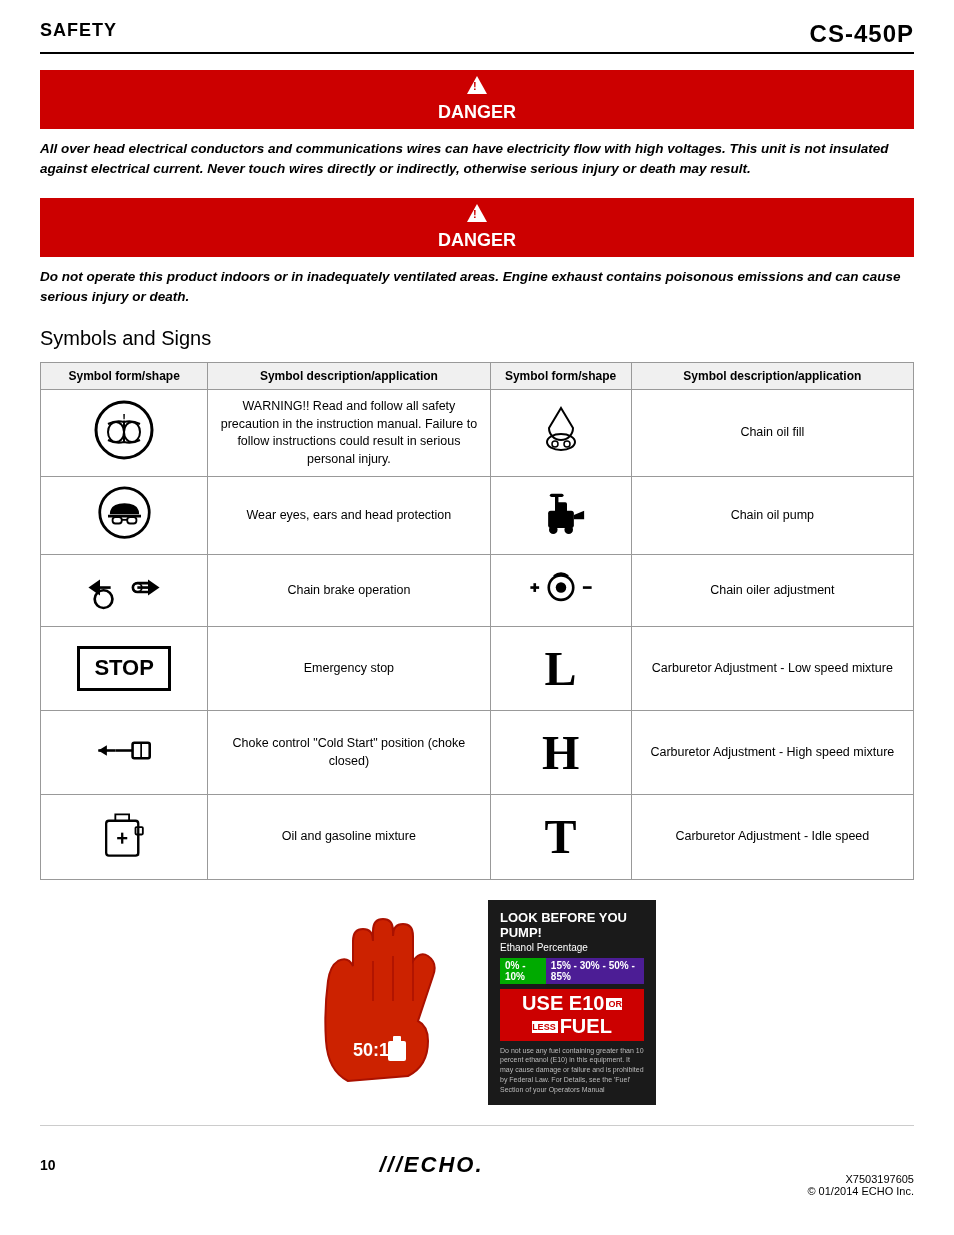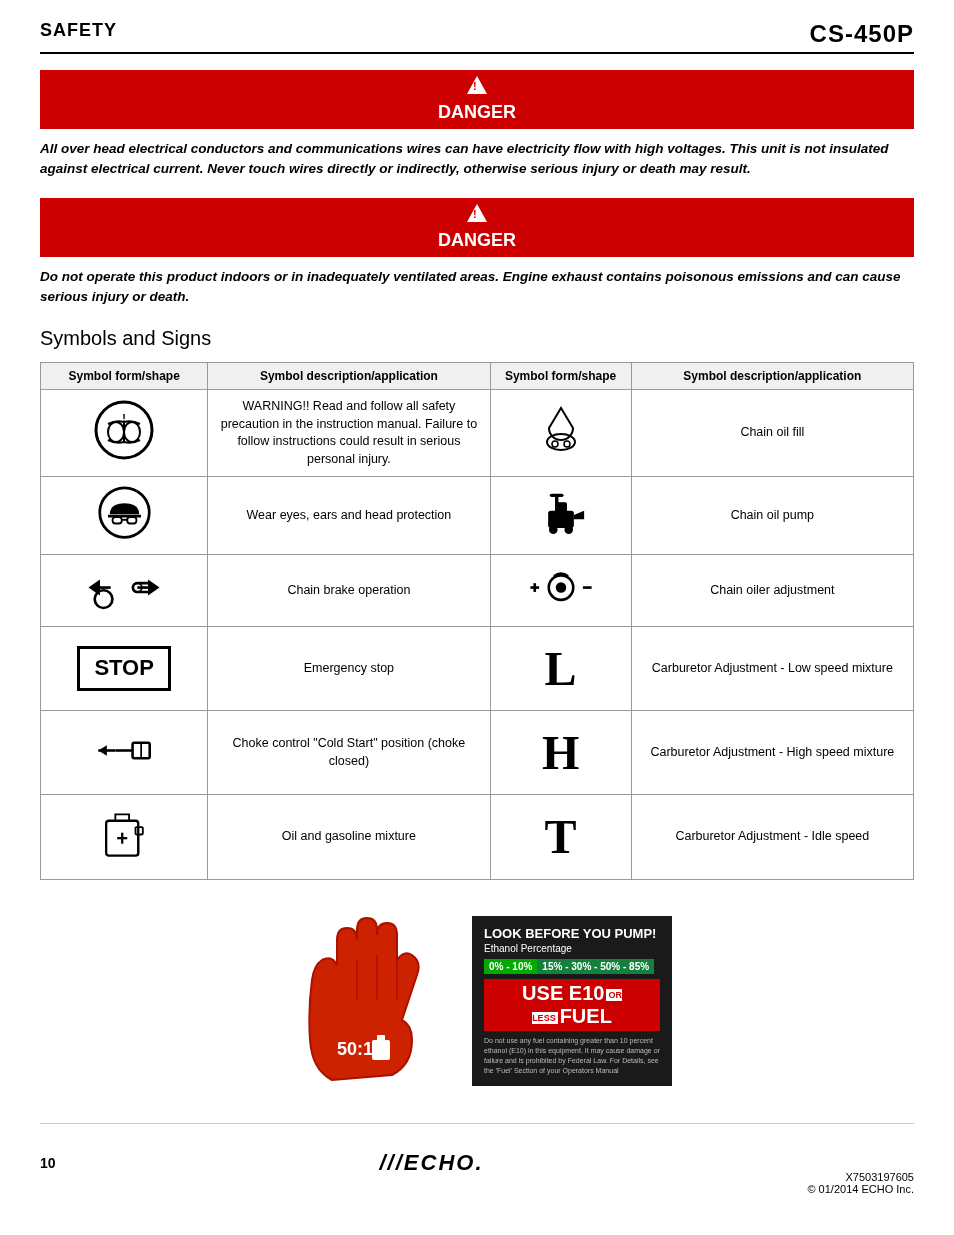--- a/index.html
+++ b/index.html
@@ -339,26 +339,26 @@
         <line x1="95" y1="55" x2="95" y2="100" stroke="#aa1100" stroke-width="1.5"></line>
         <line x1="115" y1="60" x2="115" y2="100" stroke="#aa1100" stroke-width="1.5"></line>
 
         <text x="55" y="155" font-size="18" font-weight="bold" fill="white" font-family="Arial">50:1</text>
 
         <rect x="90" y="140" width="18" height="20" rx="2" fill="white"></rect>
         <rect x="95" y="135" width="8" height="8" rx="1" fill="white"></rect>
       </svg>
     </div>
 
-    <div style="background:#1a1a1a; color:white; padding:10px 12px; width:200px; font-family:Arial;">
+    <div style="background:#1a1a1a; color:white; padding:10px 12px; width:168px; font-family:Arial;">
       <div style="font-size:13px; font-weight:bold; text-transform:uppercase; margin-bottom:2px;">LOOK BEFORE YOU PUMP!</div>
       <div style="font-size:10px; margin-bottom:5px;">Ethanol Percentage</div>
       <div style="display:flex; margin-bottom:5px; font-size:10px; font-weight:bold;">
         <span style="background:#00aa00; color:white; padding:2px 5px;">0% - 10%</span>
-        <span style="background:#15803d; color:white; padding:2px 5px;">15% - 30% - 50% - 85%</span>
+        <span style="background:#4c1d95; color:white; padding:2px 5px;">15% - 30% - 50% - 85%</span>
       </div>
       <div style="background:#cc0000; color:white; font-size:20px; font-weight:bold; text-align:center; padding:3px; margin-bottom:5px;">
         <span>USE E10</span><span style="font-size:9px; background:white; color:#cc0000; padding:1px 2px; vertical-align:middle; margin:0 2px;">OR LESS</span><span>FUEL</span>
       </div>
       <div style="font-size:7px; color:#bbb; line-height:1.4;">Do not use any fuel containing greater than 10 percent ethanol (E10) in this equipment. It may cause damage or failure and is prohibited by Federal Law. For Details, see the 'Fuel' Section of your Operators Manual</div>
     </div>
   </div>
 </div>
 
 <div class="footer">

